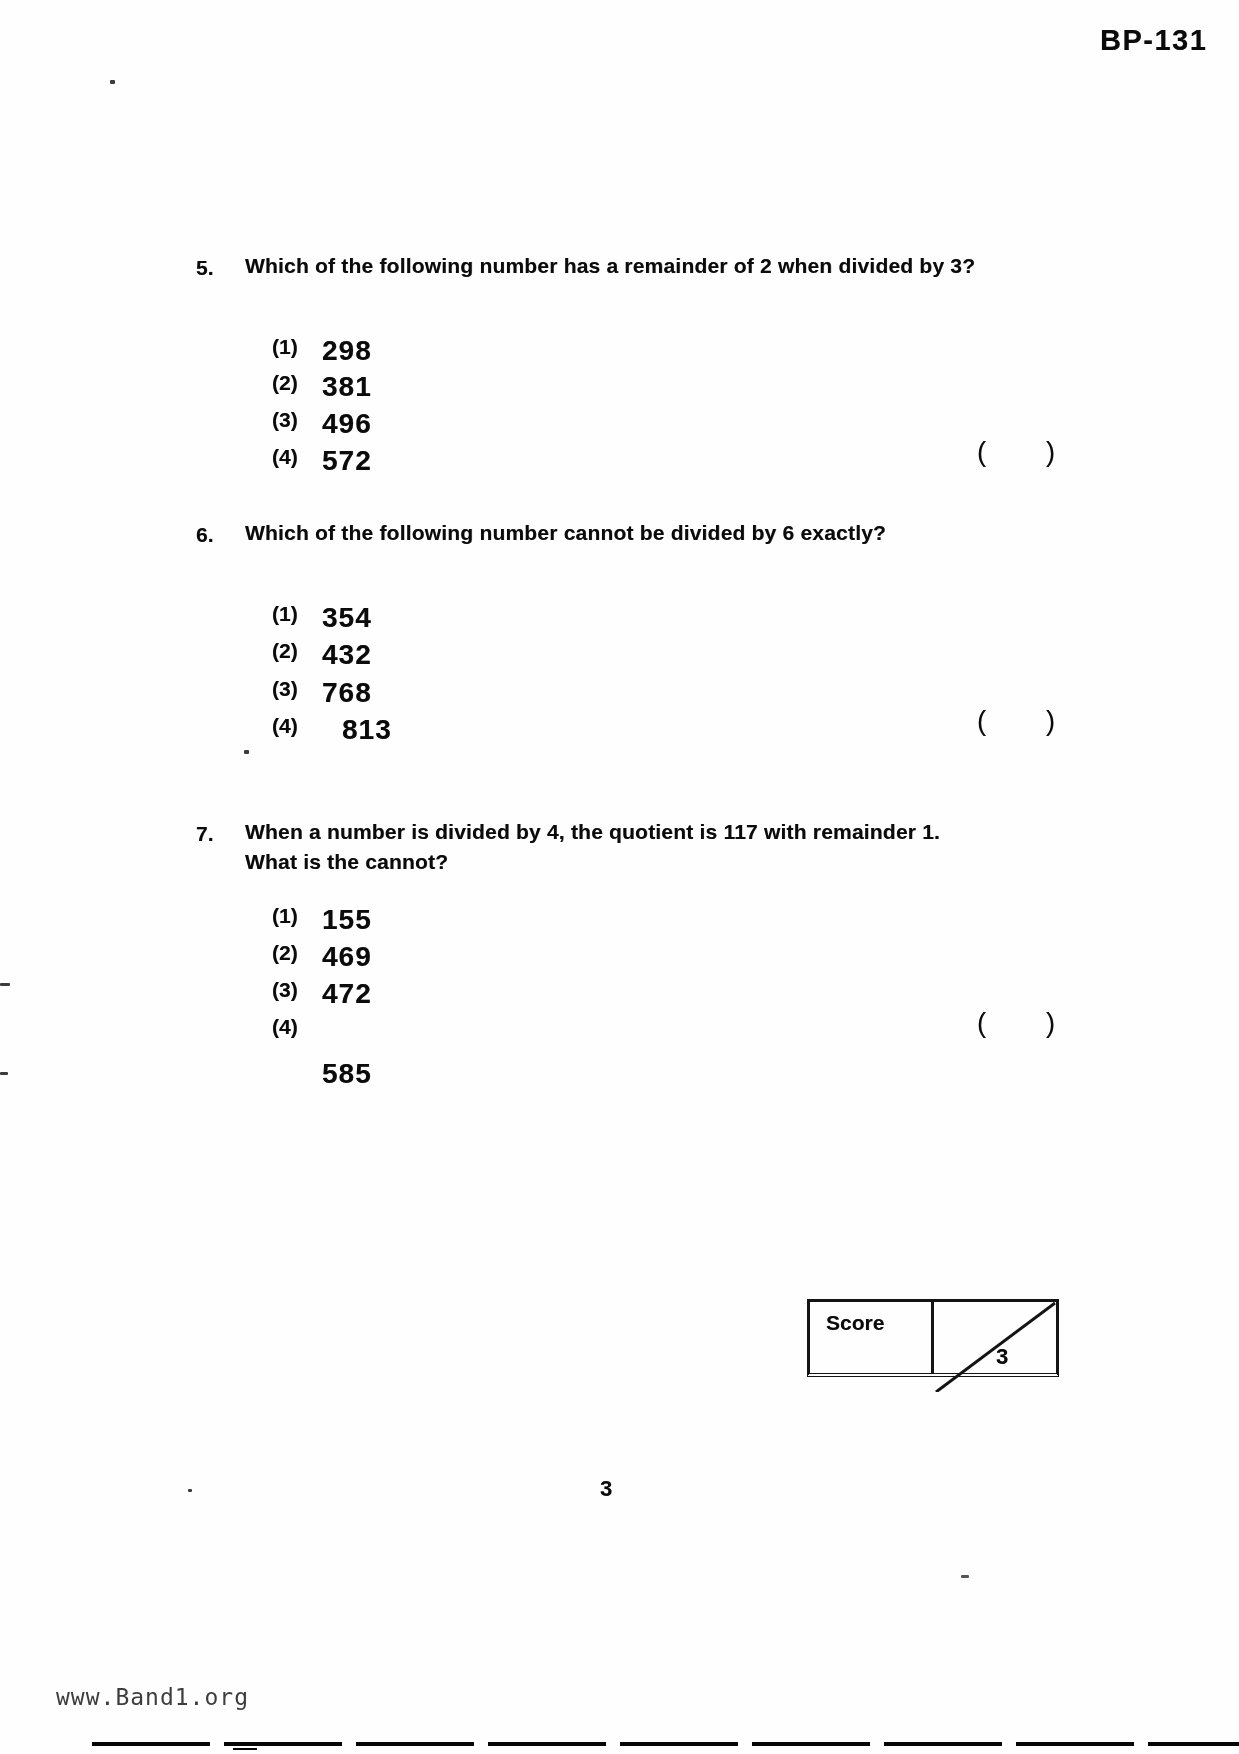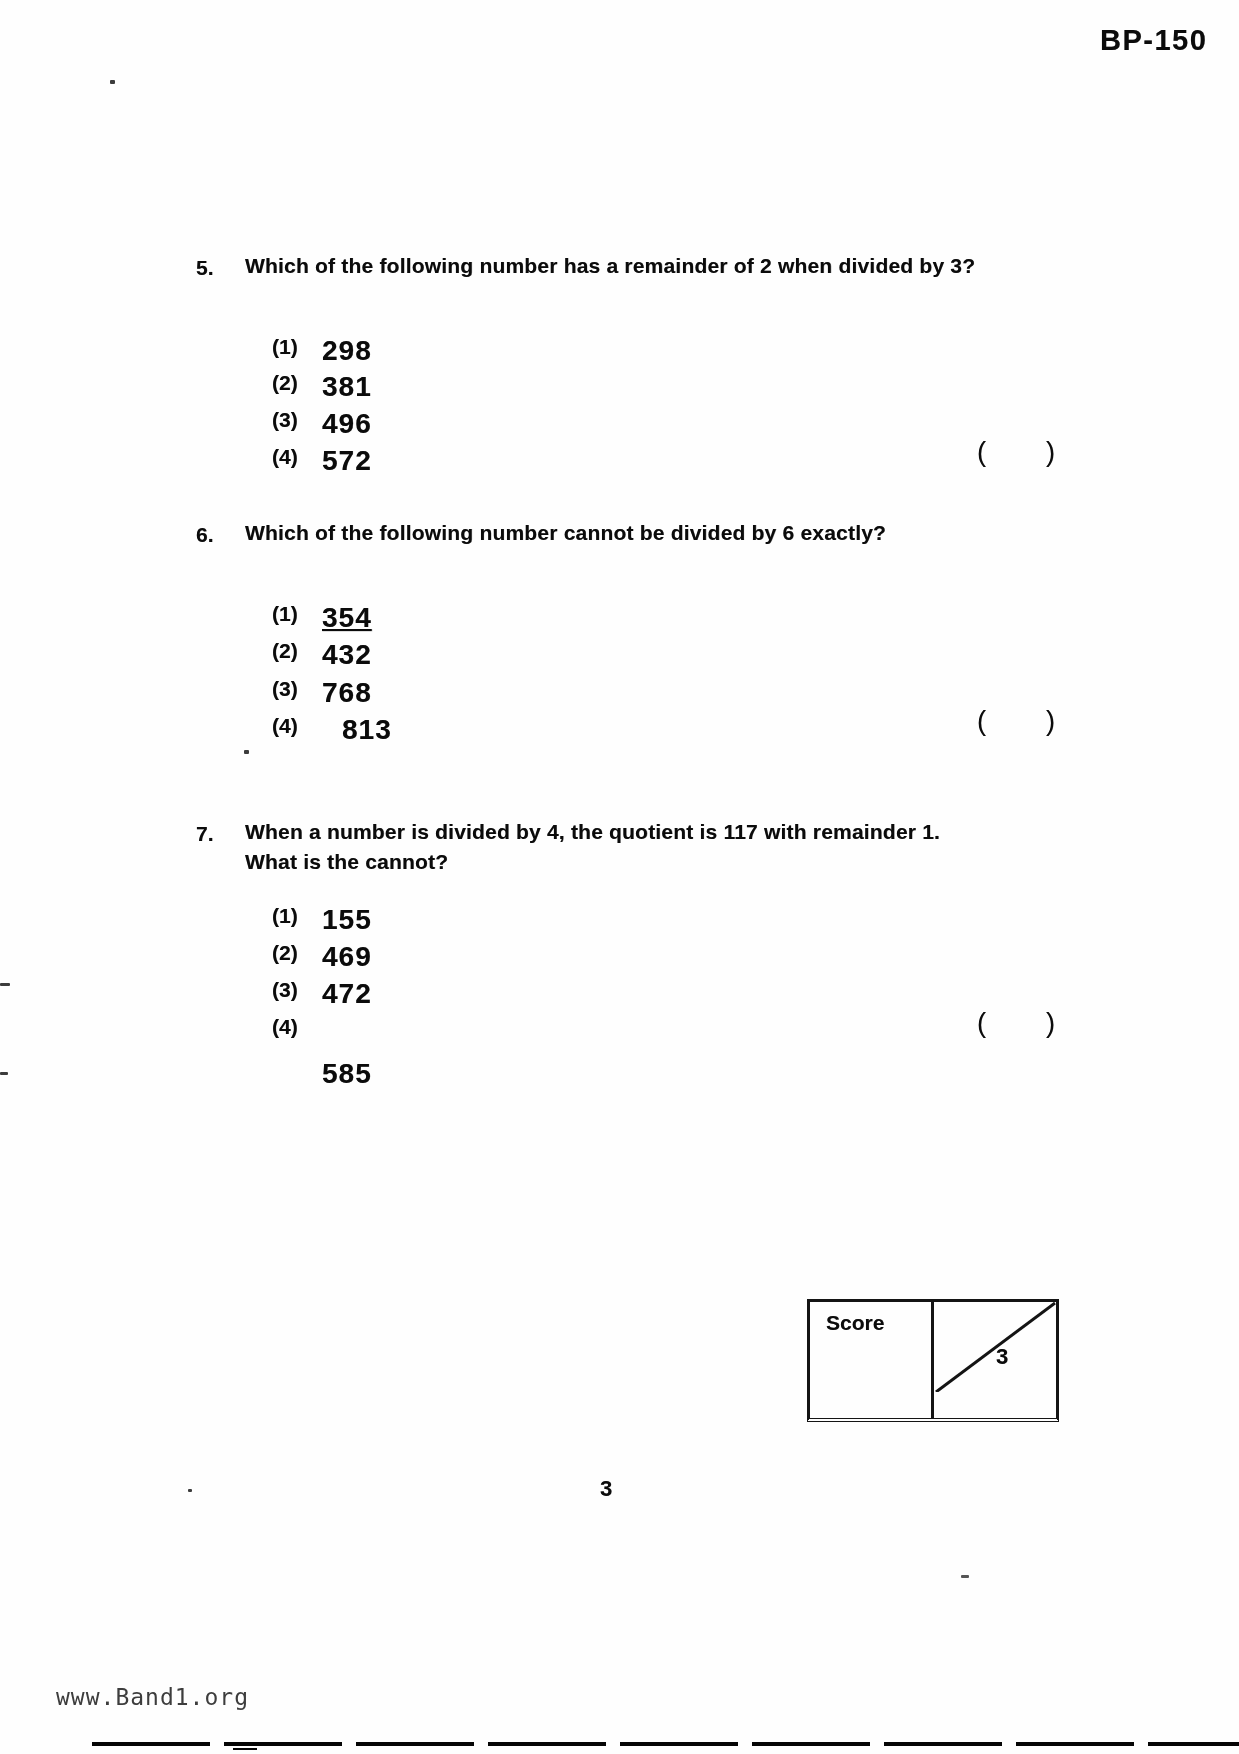--- a/index.html
+++ b/index.html
@@ -19,21 +19,21 @@
   }
   .header-code{left:1100px;top:24px;font-size:29px;letter-spacing:1.5px;font-weight:600;}
   .qnum{left:196px;font-size:21px;}
   .qtext{left:245px;font-size:21px;letter-spacing:0.2px;text-align:center;}
   .opt-label{left:272px;font-size:21px;}
   .opt-value{left:322px;font-size:28px;letter-spacing:1px;}
   .bracket{font-size:27px;font-weight:500;}
   .bracket.open{left:977px;}
   .bracket.close{left:1046px;}
   .score-box{
-    left:807px;top:1299px;width:252px;height:123px;
+    left:807px;top:1299px;width:252px;height:78px;
     border:3px solid #141414;
     border-bottom:4px double #141414;
     box-sizing:border-box;
   }
   .score-label{position:absolute;left:16px;top:9px;font-size:21px;}
   .score-divider{position:absolute;left:121px;top:0;width:3px;height:100%;background:#141414;}
   .score-diag{position:absolute;left:124px;top:0;width:122px;height:90px;}
   .score-value{position:absolute;left:186px;top:42px;font-size:22px;}
   .page-number{left:600px;top:1476px;font-size:22px;}
   .watermark{
@@ -46,41 +46,41 @@
     position:absolute;left:92px;top:1742px;width:1147px;height:4px;
     background:repeating-linear-gradient(90deg,#050505 0 118px,transparent 118px 132px);
   }
   .torn-line-2{position:absolute;left:233px;top:1748px;width:24px;height:2px;background:#050505;}
 </style>
 </head>
 <body>
 
 <div class="page">
 
-  <div class="abs scan header-code">BP-150</div>
+  <div class="abs scan header-code">BP-131</div>
 
   <div class="artifact" style="left:110px;top:80px;width:5px;height:4px;"></div>
 
   <div class="abs scan qnum" style="top:256px;">5.</div>
   <div class="abs scan qtext" style="top:254px;">Which of the following number has a remainder of 2 when divided by 3?</div>
   <div class="abs scan opt-label" style="top:335px;">(1)</div>
   <div class="abs scan opt-value" style="top:335px;">298</div>
   <div class="abs scan opt-label" style="top:371px;">(2)</div>
   <div class="abs scan opt-value" style="top:371px;">381</div>
   <div class="abs scan opt-label" style="top:408px;">(3)</div>
   <div class="abs scan opt-value" style="top:408px;">496</div>
   <div class="abs scan opt-label" style="top:445px;">(4)</div>
   <div class="abs scan opt-value" style="top:445px;">572</div>
   <div class="abs scan bracket open" style="top:437px;">(</div>
   <div class="abs scan bracket close" style="top:437px;">)</div>
 
   <div class="abs scan qnum" style="top:523px;">6.</div>
   <div class="abs scan qtext" style="top:521px;">Which of the following number cannot be divided by 6 exactly?</div>
   <div class="abs scan opt-label" style="top:602px;">(1)</div>
-  <div class="abs scan opt-value" style="top:602px;text-decoration:underline;">354</div>
+  <div class="abs scan opt-value" style="top:602px;">354</div>
   <div class="abs scan opt-label" style="top:639px;">(2)</div>
   <div class="abs scan opt-value" style="top:639px;">432</div>
   <div class="abs scan opt-label" style="top:677px;">(3)</div>
   <div class="abs scan opt-value" style="top:677px;">768</div>
   <div class="abs scan opt-label" style="top:714px;">(4)</div>
   <div class="abs scan opt-value" style="top:714px;margin-left:20px;">813</div>
   <div class="abs scan bracket open" style="top:706px;">(</div>
   <div class="abs scan bracket close" style="top:706px;">)</div>
 
   <div class="artifact" style="left:244px;top:750px;width:5px;height:4px;"></div>

